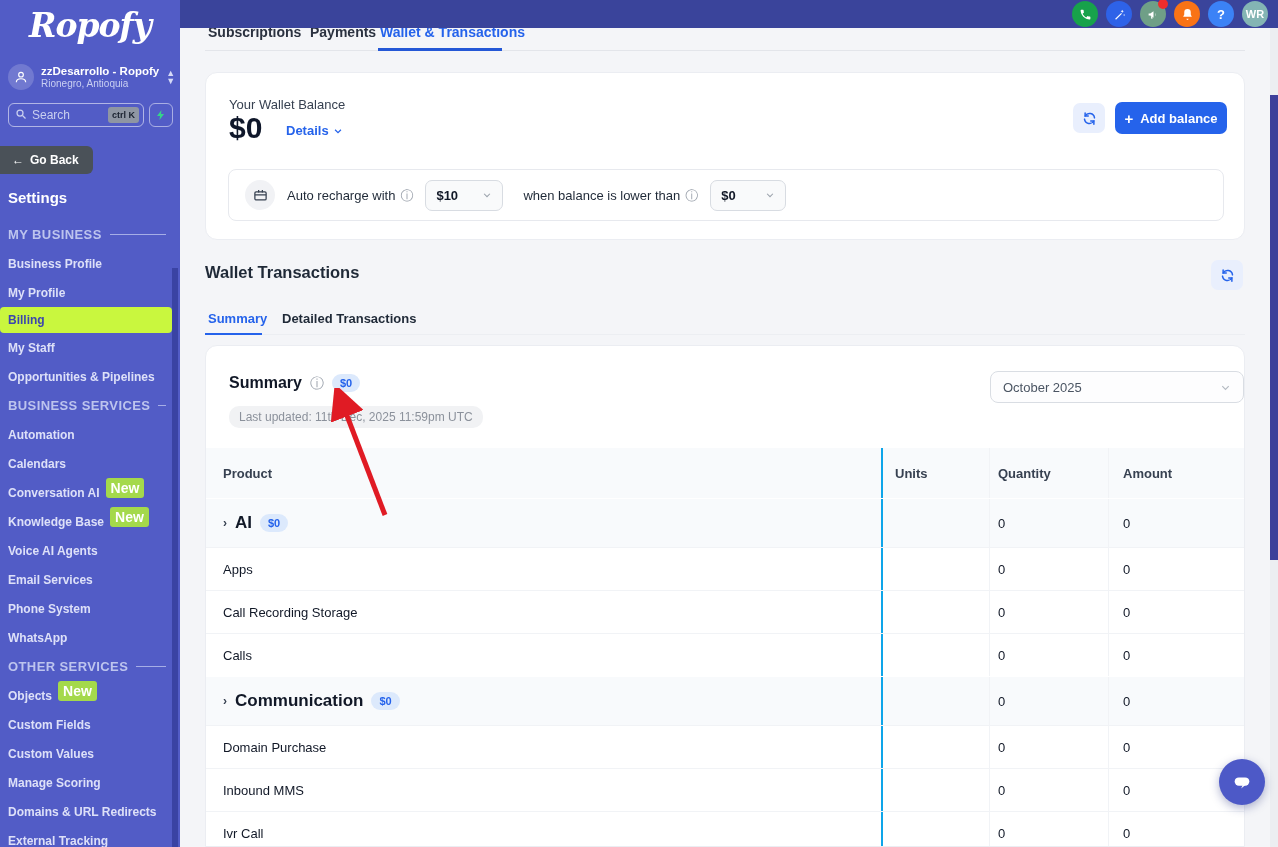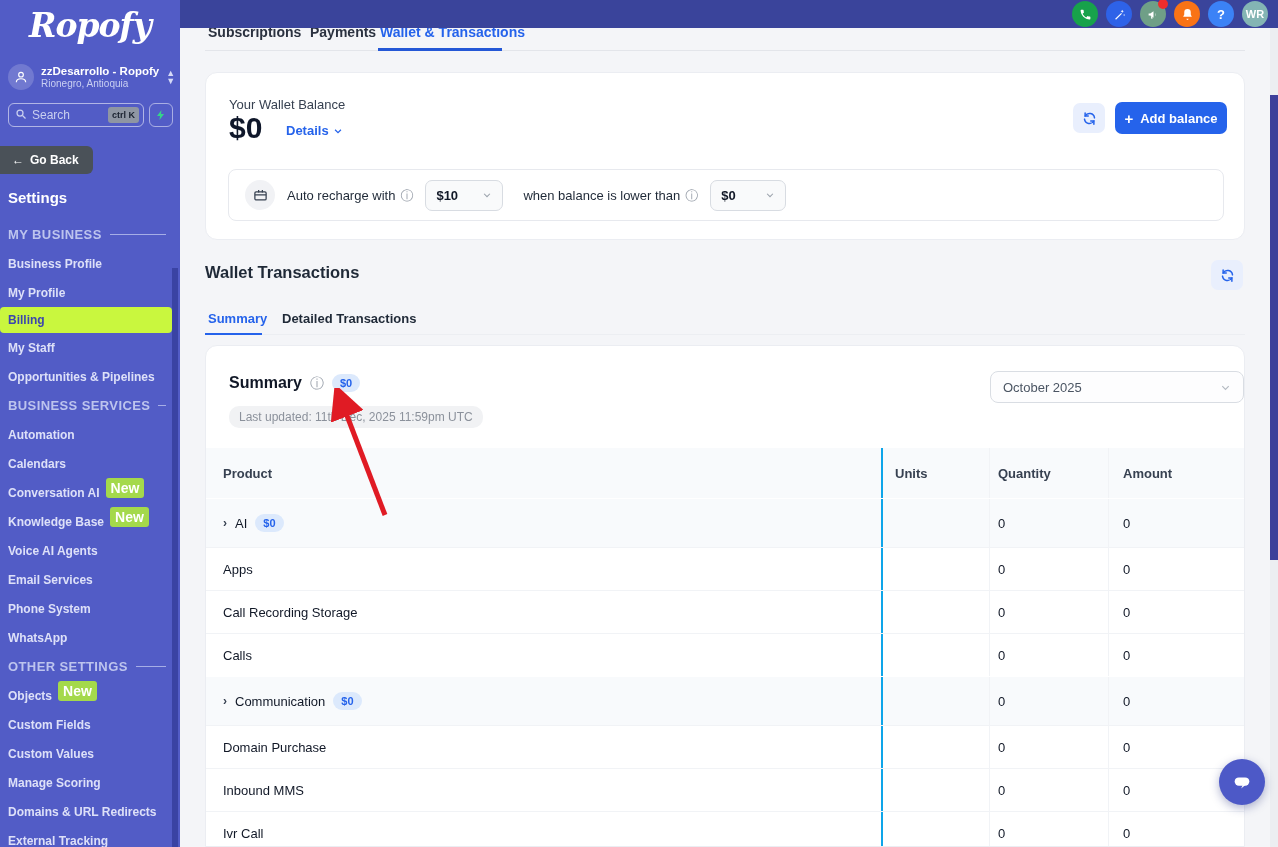--- a/index.html
+++ b/index.html
@@ -99,21 +99,21 @@
   .trow.thead { height:50px; border-top:none; background:#f8fafc; }
   .trow.group { background:#f8fafc; border-top:1px solid #ffffff; }
   .c-product { width:675px; padding-left:17px; display:flex; align-items:center; gap:8px; }
   .c-units { width:108px; padding-left:12px; border-left:2px solid #0ea5e9; align-self:stretch; display:flex; align-items:center; }
   .c-qty { width:119px; padding-left:8px; border-left:1px solid #f1f3f6; align-self:stretch; display:flex; align-items:center; }
   .c-amt { width:138px; padding-left:14px; border-left:1px solid #f1f3f6; align-self:stretch; display:flex; align-items:center; }
   .th { font-size:13px; font-weight:bold; color:#374151; }
   .td { font-size:13px; color:#111827; }
   .row-item { height:43px; }
   .row-group { height:49px; }
-  .gname { font-size:13px; font-weight:normal; color:#111827; }
+  .gname { font-size:17px; font-weight:bold; color:#111827; }
   .chev-r { color:#374151; font-size:12px; font-weight:bold; }
 
   
   #annot-arrow { left:325px; top:388px; width:80px; height:135px; z-index:8; pointer-events:none; }
 
   
   #chat-fab { left:1219px; top:759px; width:46px; height:46px; border-radius:50%; background:#4d59c7;
               box-shadow:0 3px 10px rgba(30,40,120,.35); display:flex; align-items:center; justify-content:center;
               z-index:9; cursor:pointer; }
 
@@ -210,21 +210,21 @@
         <span>Email Services</span>
       </div>
     <div class="nav-item">
         <span>Phone System</span>
       </div>
     <div class="nav-item">
         <span>WhatsApp</span>
       </div>
 
     <div class="sec-head">
-      <span>OTHER SETTINGS</span>
+      <span>OTHER SERVICES</span>
         <span class="rule"></span>
     </div>
     <div class="nav-item">
       <span>Objects</span>
       <span class="badge-new">New</span>
     </div>
     <div class="nav-item">
         <span>Custom Fields</span>
       </div>
     <div class="nav-item">

